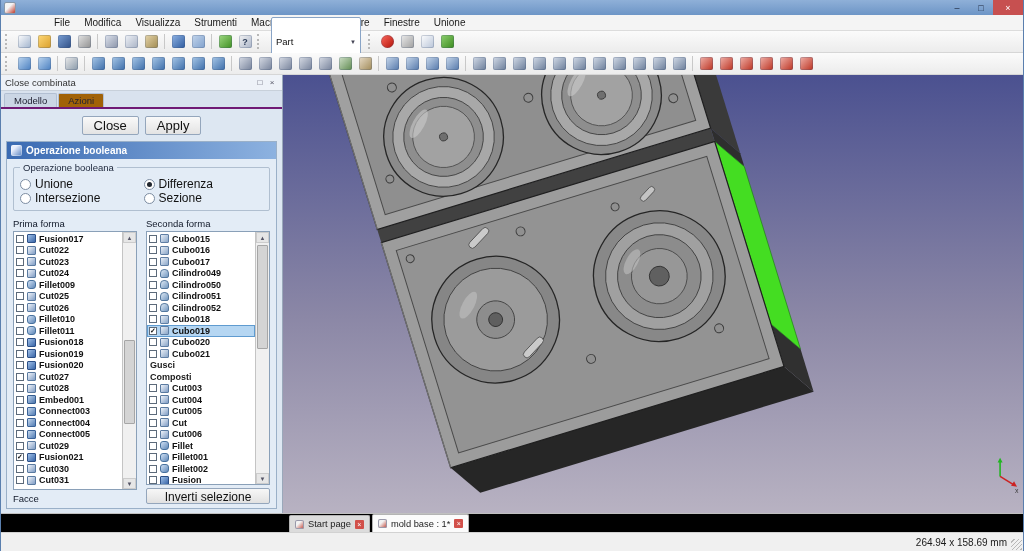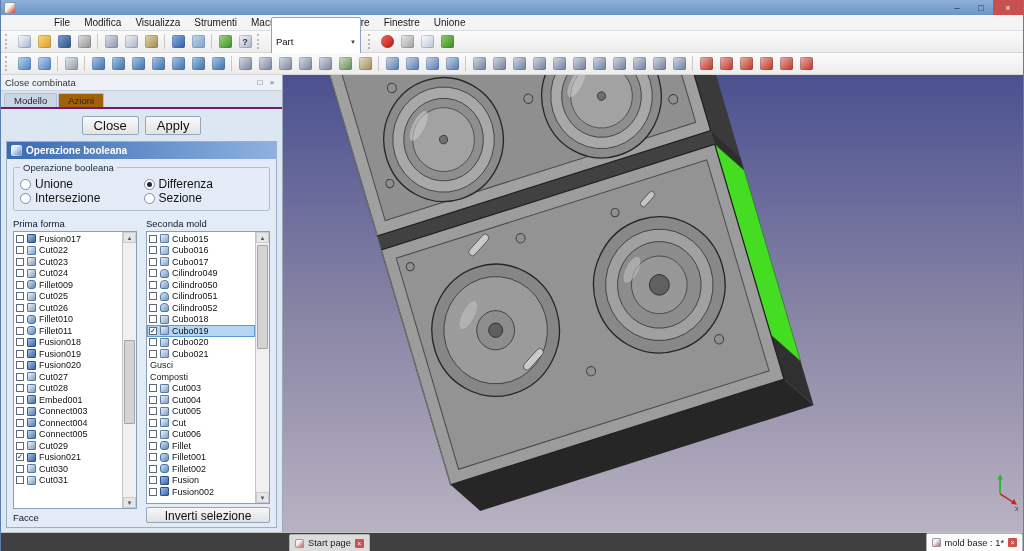--- a/index.html
+++ b/index.html
@@ -47,21 +47,21 @@
   .groupbox{margin:8px 6px 2px;border:1px solid #b0bfd0;border-radius:2px;position:relative;padding:9px 6px 5px;flex:none;}
   .gb-title{position:absolute;top:-6px;left:6px;background:#e3ecf6;font-size:9.5px;padding:0 3px;color:#1a2438;}
   .radio-grid{display:grid;grid-template-columns:1fr 1fr;gap:0 4px;font-size:12px;}
   .radio{display:flex;align-items:center;gap:4px;}
   .rdot{width:9px;height:9px;border-radius:50%;border:1px solid #7d8da2;background:#fff;position:relative;flex:none;}
   .radio.checked .rdot::after{content:"";position:absolute;left:2px;top:2px;right:2px;bottom:2px;border-radius:50%;background:#20262e;}
 
   .lists-row{flex:1;display:flex;gap:9px;margin:4px 6px 4px;min-height:0;}
   .list-col{flex:1;display:flex;flex-direction:column;min-height:0;min-width:0;}
   .list-label{font-size:9.5px;margin:1px 0 2px;color:#101828;flex:none;}
-  .listbox{flex:1;background:#fff;border:1px solid #8aa0b8;display:flex;min-height:0;}
+  .listbox{flex:1;background:#fff;border:1px solid #8aa0b8;display:flex;min-height:0;font-weight:bold;}
   .list-items{flex:1;overflow:hidden;padding-top:1px;min-width:0;}
   .lrow{display:flex;align-items:center;gap:3px;height:11.5px;font-size:9px;padding:0 2px;color:#101010;white-space:nowrap;overflow:hidden;}
   .lrow.selected{background:#b5d6f2;box-shadow:0 0 0 1px #5f9bd0 inset;}
   .lrow.group{padding-left:3px;color:#202020;}
   .cb{width:8px;height:8px;box-sizing:border-box;border:1px solid #5c6a7a;background:#fff;flex:none;font-size:7px;line-height:6px;text-align:center;color:#101010;}
   .licon{width:9px;height:9px;box-sizing:border-box;flex:none;border-radius:1px;}
   .licon.cut{background:linear-gradient(135deg,#f0f4fa,#7f9cc4);border:1px solid #5a7aa0;}
   .licon.fusion{background:linear-gradient(135deg,#9fc0e8,#3a66a8);border:1px solid #2c5088;}
   .licon.fillet{background:linear-gradient(135deg,#cfe0f4,#6088b8);border:1px solid #47719e;border-radius:3px;}
   .licon.cubo{background:linear-gradient(135deg,#e8eef6,#8aa6c8);border:1px solid #5f7ea4;}
@@ -73,21 +73,21 @@
   .sarrow.up{top:0}.sarrow.down{bottom:0}
   .sthumb{position:absolute;left:1px;right:1px;background:#d4d4d4;border:1px solid #a6a6a6;border-radius:1px;}
   .list-footer{font-size:9.5px;margin-top:3px;flex:none;color:#101828;}
   .invert-btn{margin-top:3px;font-size:12px;height:16px;background:linear-gradient(#f7f7f7,#e1e1e1);border:1px solid #94a6bc;border-radius:2px;flex:none;color:#111;}
 
   
   .viewport{flex:1;position:relative;overflow:hidden;min-width:0;}
   .viewport svg{position:absolute;left:0;top:0;width:100%;height:100%;display:block;}
 
   
-  .doc-tabs{height:18px;flex:none;background:#404040;border-top:1px solid #c0c0c0;display:flex;align-items:flex-end;padding-left:288px;gap:16px;justify-content:space-between;}
+  .doc-tabs{height:18px;flex:none;background:#000000;border-top:1px solid #c0c0c0;display:flex;align-items:flex-end;padding-left:288px;gap:2px;}
   .dtab{height:16px;display:flex;align-items:center;gap:4px;font-size:9.3px;padding:0 5px;border:1px solid #b4b4b4;border-bottom:none;background:#dcdcdc;border-radius:2px 2px 0 0;color:#222;}
   .dtab.active{background:#fbfbfb;height:17px;}
   .ticon{width:9px;height:9px;border-radius:2px;background:linear-gradient(135deg,#f2f2f2 40%,#c0392b);box-shadow:0 0 0 1px #99a inset;flex:none;}
   .tclose{width:9px;height:9px;background:#d2504a;color:#fff;font-size:7px;line-height:9px;text-align:center;border-radius:1px;flex:none;}
 
   
   .statusbar{height:18px;flex:none;background:#f0f0f0;border-top:1px solid #d2d2d2;display:flex;align-items:center;font-size:10px;color:#1a1a1a;position:relative;}
   .status-dim{margin-left:auto;margin-right:16px;}
   .grip{position:absolute;right:1px;bottom:1px;width:11px;height:11px;background:repeating-linear-gradient(135deg,transparent 0 2px,#b8b8b8 2px 3px);}
 </style>
@@ -466,21 +466,21 @@
                   </div>
                 <div class="vscroll">
                   <div class="sarrow up">▲</div>
                   <div class="sthumb" style="top:108px;height:82px;"></div>
                   <div class="sarrow down">▼</div>
                 </div>
               </div>
               <div class="list-footer">Facce</div>
             </div>
             <div class="list-col">
-              <div class="list-label">Seconda mold</div>
+              <div class="list-label">Seconda forma</div>
               <div class="listbox">
                 <div class="list-items">
                     <div class="lrow">
                       <span class="cb"></span>
                       <span class="licon cubo"></span>
                       <span class="ltext">Cubo015</span>
                     </div>
                     <div class="lrow">
                       <span class="cb"></span>
                       <span class="licon cubo"></span>
@@ -709,14 +709,18 @@
         <span>Start page</span>
         <span class="tclose">×</span>
       </div>
       <div class="dtab active">
         <span class="ticon"></span>
         <span>mold base : 1*</span>
         <span class="tclose">×</span>
       </div>
     </div>
 
+  <div class="statusbar">
+    <span class="status-dim">264.94 x 158.69 mm</span>
+    <span class="grip"></span>
+  </div>
 
 </div>
 
 </body></html>

